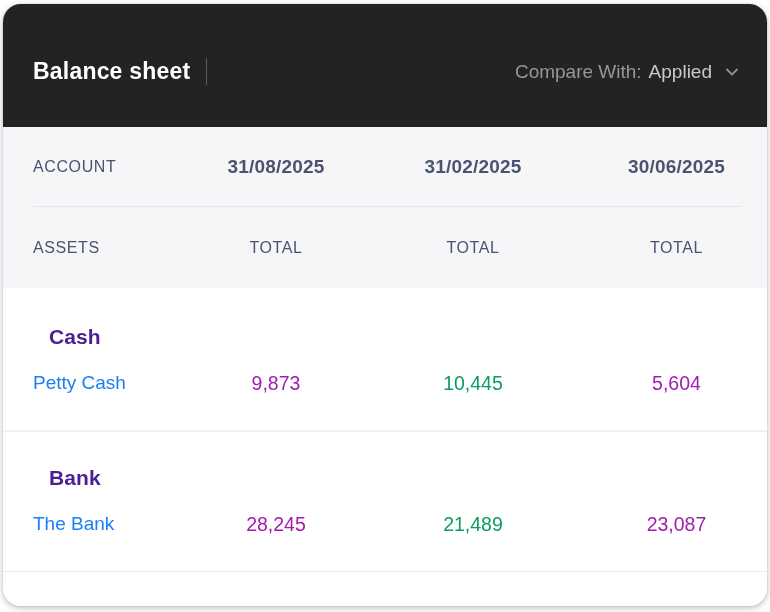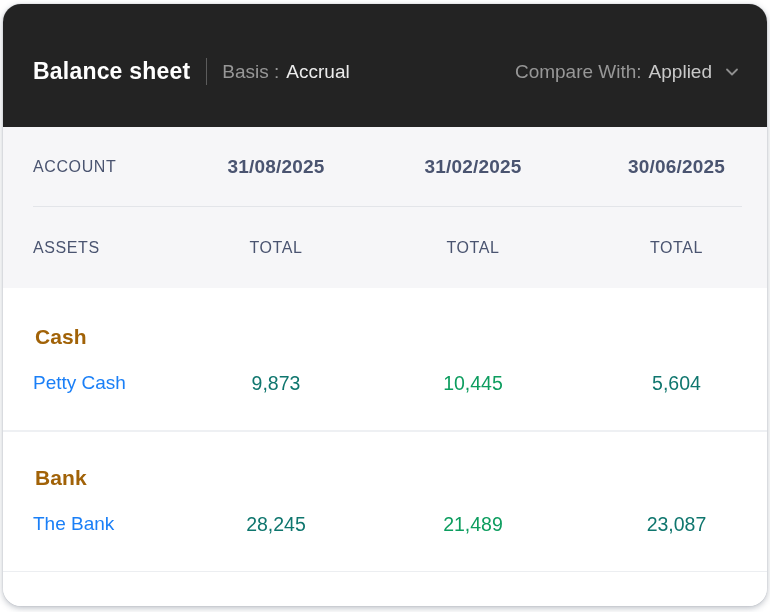--- a/index.html
+++ b/index.html
@@ -70,47 +70,43 @@
   .datehead{
     color:var(--slate,#4a5470);
     font-size:19px;font-weight:700;letter-spacing:.2px;
   }
 
   
   .group{box-sizing:border-box;padding-top:36px;background:#fff;}
   .group.a{flex:0 0 142px;height:142px;}
   .group.b{flex:0 0 139px;height:139px;padding-top:33px;}
   .group-name{
-    font-size:21px;font-weight:600;color:#a16207;
-    padding-left:32px;line-height:26px;letter-spacing:.1px;
+    font-size:21px;font-weight:600;color:#4c1d95;
+    padding-left:46px;line-height:26px;letter-spacing:.1px;
   }
   .data-row{margin-top:20px;line-height:26px;}
   .data-row .link{
     color:var(--accent-blue,#1a7ff7);
     font-size:19px;text-decoration:none;cursor:pointer;
   }
-  .data-row .val{font-size:19.5px;color:#0f766e;}
+  .data-row .val{font-size:19.5px;color:#a21caf;}
   .data-row .val.positive{color:var(--positive-green,#0d9d5f);}
 
   .section-div{height:2px;background:#eef0f3;flex:0 0 2px;}
   .section-div.thin{height:1px;flex:0 0 1px;background:#eceef1;}
   .footer-strip{flex:1 1 auto;background:#ffffff;}
 </style>
 </head>
 <body>
 
 <div class="card">
 
   <header class="topbar">
     <span class="title">Balance sheet</span>
     <span class="vdiv"></span>
-    <span class="basis">
-      <span class="muted">Basis :</span>
-      <span class="value">Accrual</span>
-    </span>
     <span class="compare">
       <span class="muted">Compare With:</span>
       <span class="value">Applied</span>
       <svg width="18" height="18" viewBox="0 0 18 18">
         <path d="M4 6.5 L9 11.5 L14 6.5" fill="none" stroke="#8f8f8f" stroke-width="1.8" stroke-linecap="round" stroke-linejoin="round"></path>
       </svg>
     </span>
   </header>
 
   <div class="thead">

